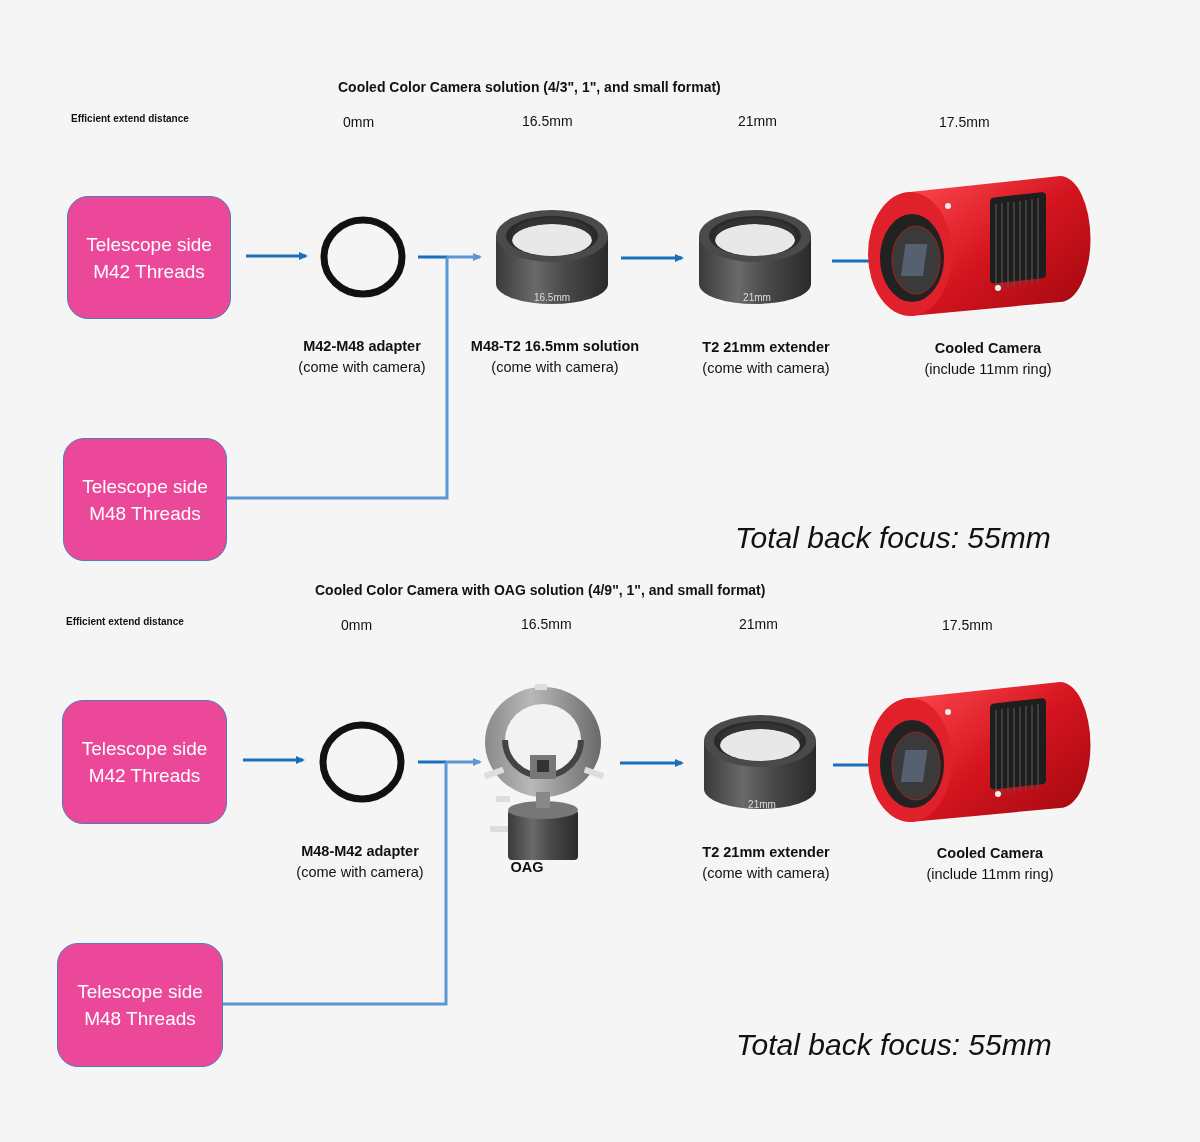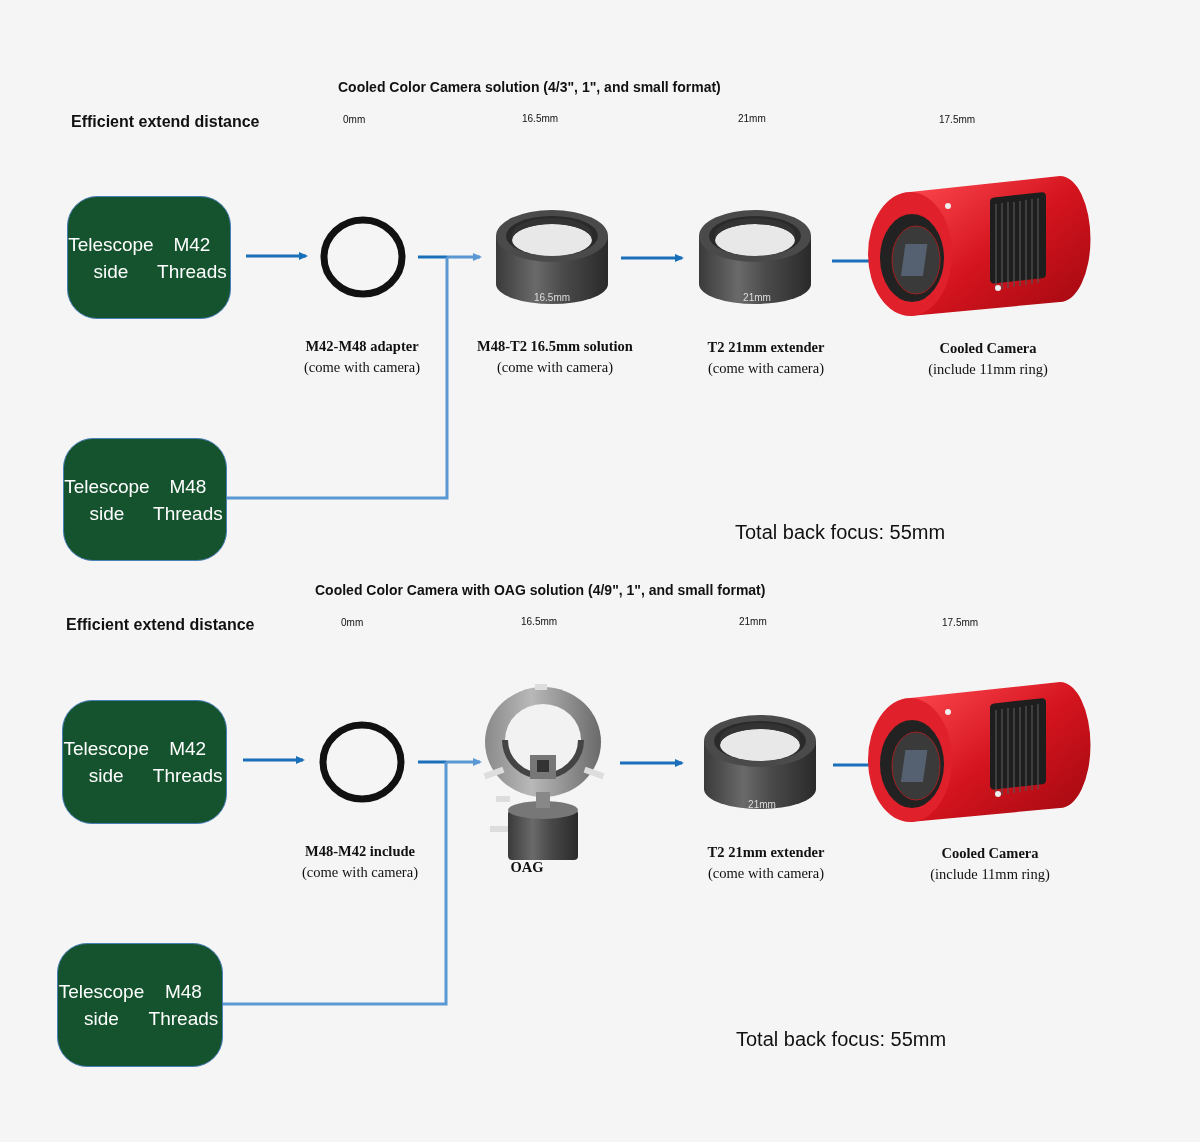--- a/index.html
+++ b/index.html
@@ -1,27 +1,27 @@
 <!DOCTYPE html>
 <html><head>
 <meta charset="utf-8">
 <style>
   html, body { margin:0; padding:0; }
   body { width:1200px; height:1142px; background:#f5f5f5; position:relative; overflow:hidden;
          font-family:"Liberation Sans", "DejaVu Sans", sans-serif; color:#111; }
   .abs { position:absolute; }
   .title { font-weight:bold; font-size:14px; white-space:nowrap; }
-  .dist-label { font-weight:bold; font-size:16px; white-space:nowrap; }
-  .dist { font-size:10px; white-space:nowrap; }
-  .tbox { position:absolute; background:#14532d; border:1px solid #4a80b8; border-radius:30px;
-          color:#fff; font-size:19px; display:flex; flex-direction:row; align-items:center;
+  .dist-label { font-weight:bold; font-size:10px; white-space:nowrap; }
+  .dist { font-size:14px; white-space:nowrap; }
+  .tbox { position:absolute; background:#ec4899; border:1px solid #4a80b8; border-radius:21px;
+          color:#fff; font-size:19px; display:flex; flex-direction:column; align-items:center;
           justify-content:center; line-height:27px; text-align:center; }
-  .cap { position:absolute; text-align:center; font-size:14.5px; line-height:21px; white-space:nowrap; transform:translateX(-50%);font-family:Liberation Serif, serif; }
+  .cap { position:absolute; text-align:center; font-size:14.5px; line-height:21px; white-space:nowrap; transform:translateX(-50%); }
   .cap b { display:block; font-weight:bold; }
-  .total { font-size:20px; white-space:nowrap; }
+  .total { font-size:30px; white-space:nowrap;font-style:italic; }
   svg { position:absolute; left:0; top:0; }
 </style>
 </head>
 <body>
 
 <svg width="1200" height="1142" viewBox="0 0 1200 1142">
   <defs>
     <marker id="ah" markerWidth="10" markerHeight="10" refX="7" refY="5" orient="auto" markerUnits="userSpaceOnUse">
       <path d="M0,1 L9,5 L0,9 Z" fill="#1a6fba"></path>
     </marker>
@@ -165,21 +165,21 @@
 <div class="tbox" style="left:62px; top:700px; width:163px; height:122px;">
   <span>Telescope side</span>
   <span>M42 Threads</span>
 </div>
 <div class="tbox" style="left:57px; top:943px; width:164px; height:122px;">
   <span>Telescope side</span>
   <span>M48 Threads</span>
 </div>
 
 <div class="cap" style="left:360px; top:841px;">
-  <b>M48-M42 include</b>
+  <b>M48-M42 adapter</b>
   <span>(come with camera)</span>
 </div>
 <div class="cap" style="left:527px; top:857px;">
   <b>OAG</b>
 </div>
 <div class="cap" style="left:766px; top:842px;">
   <b>T2 21mm extender</b>
   <span>(come with camera)</span>
 </div>
 <div class="cap" style="left:990px; top:843px;">

